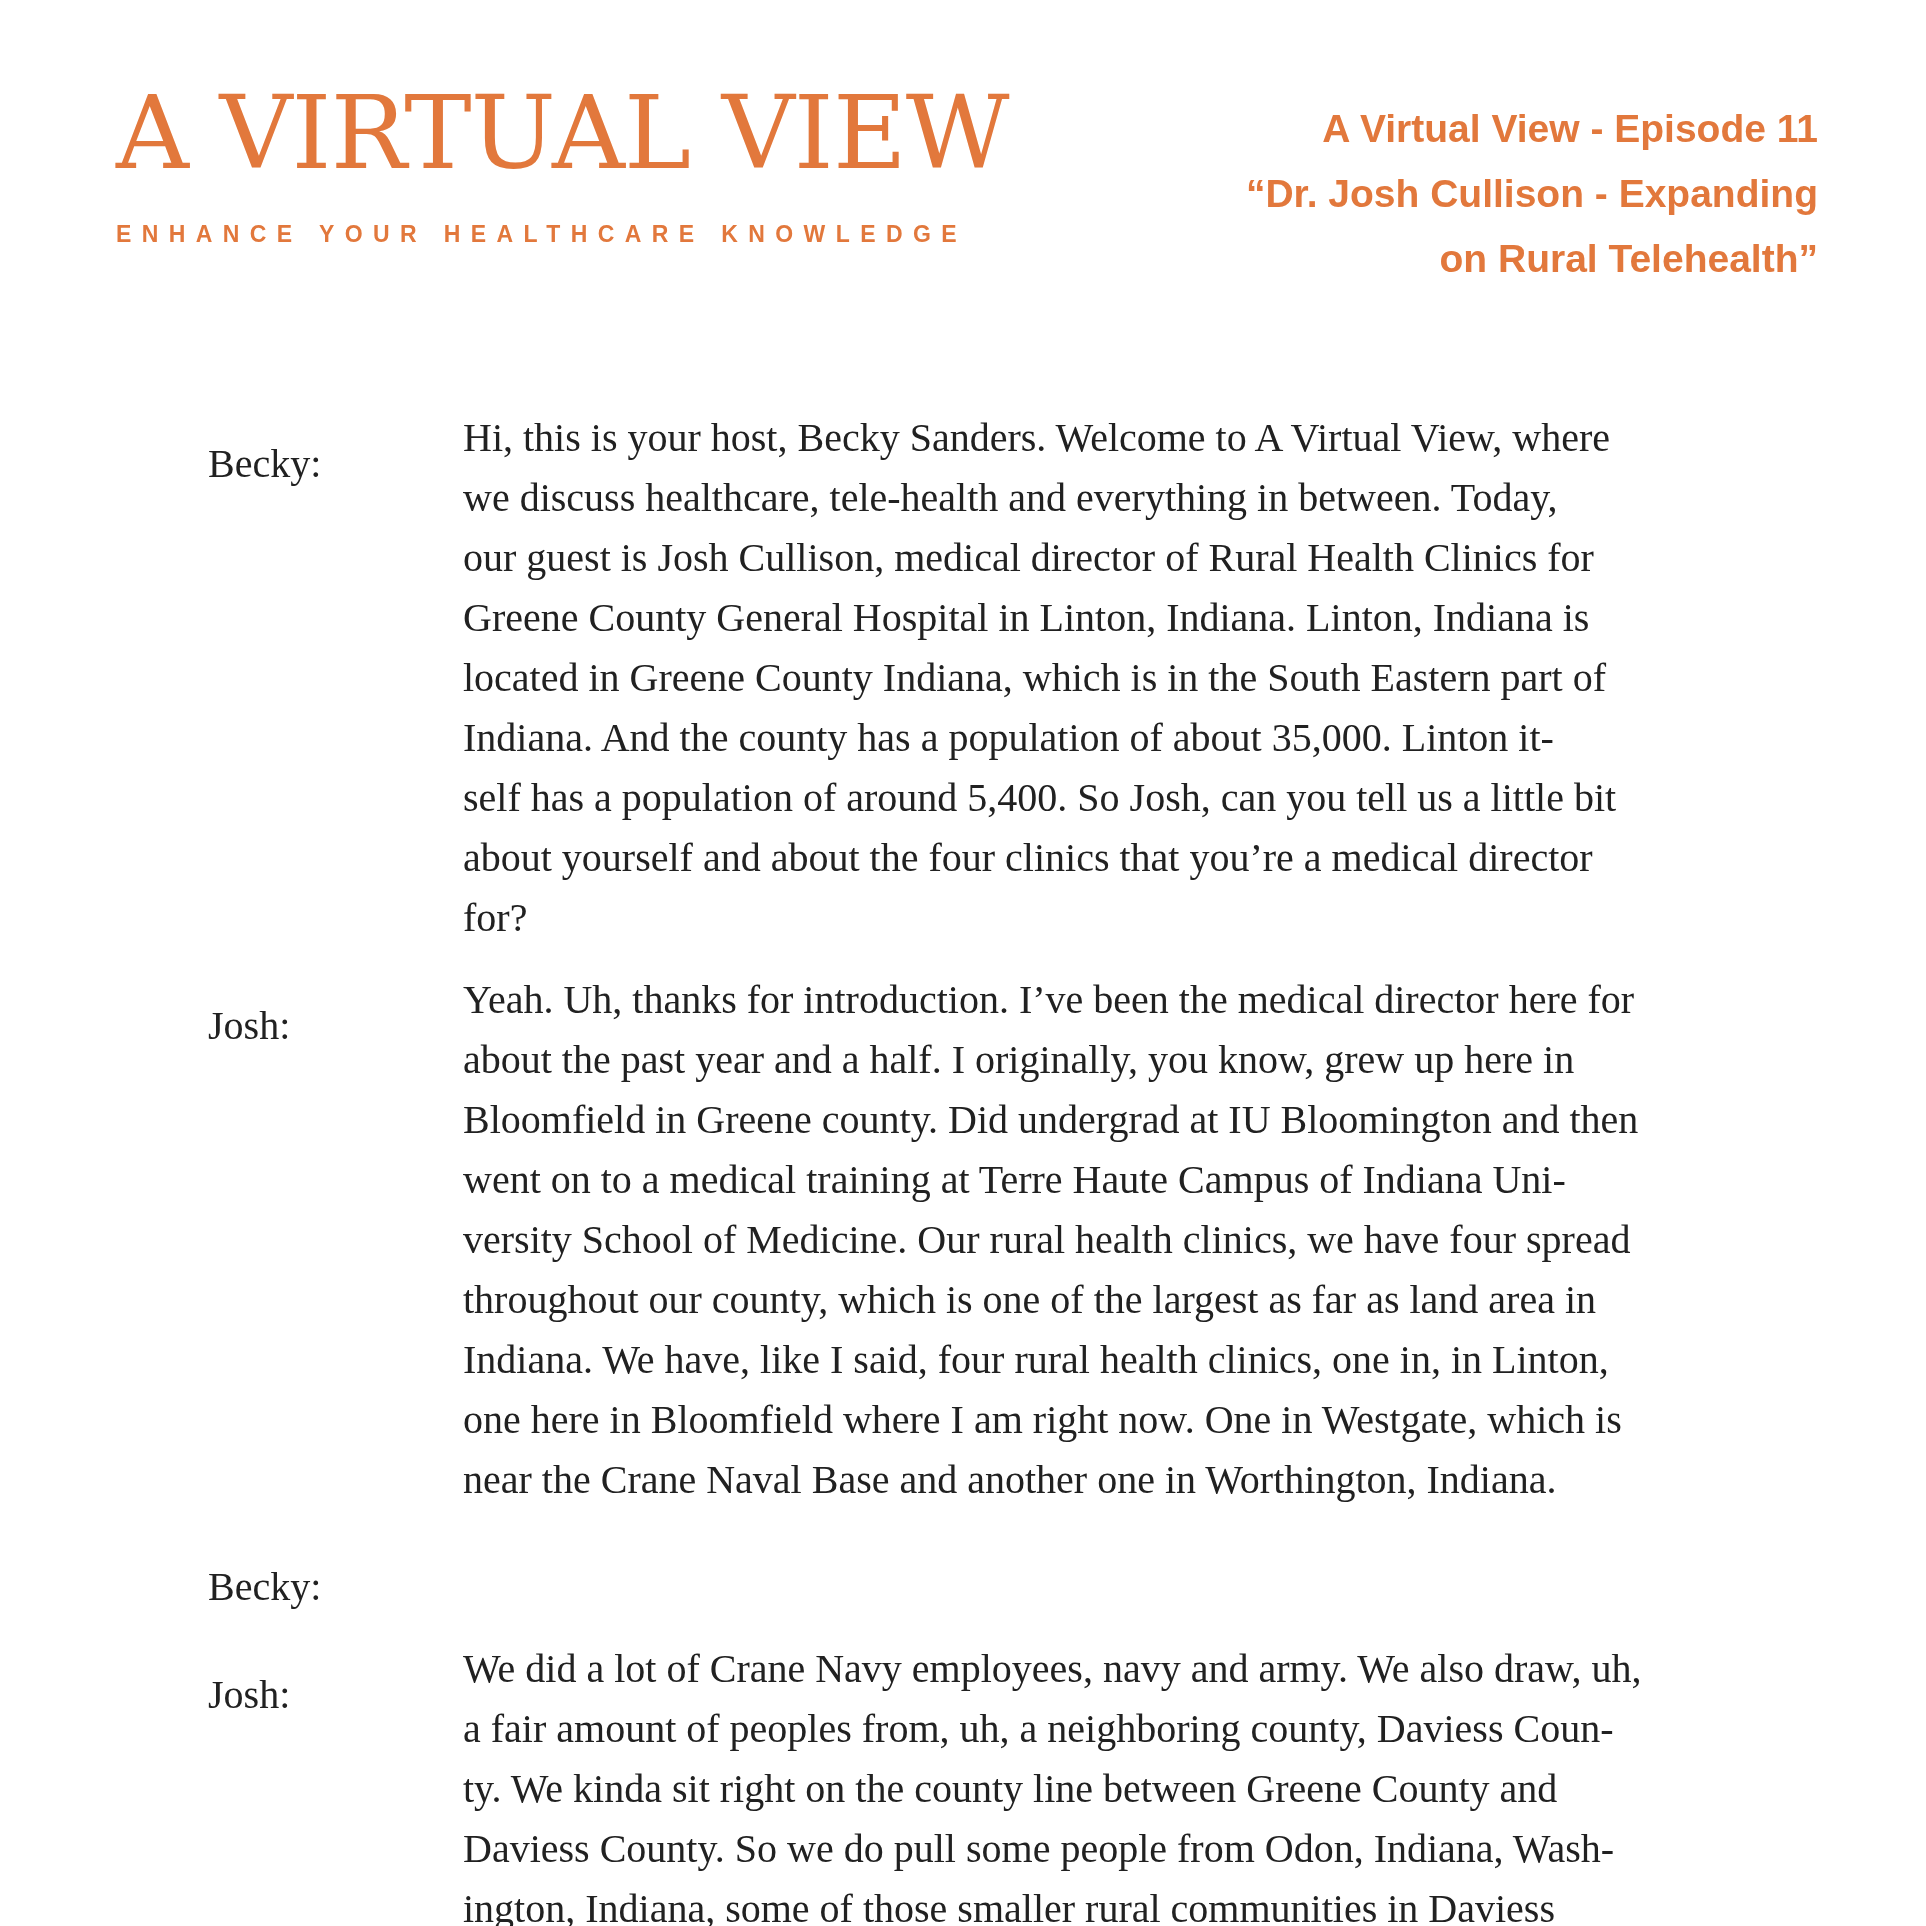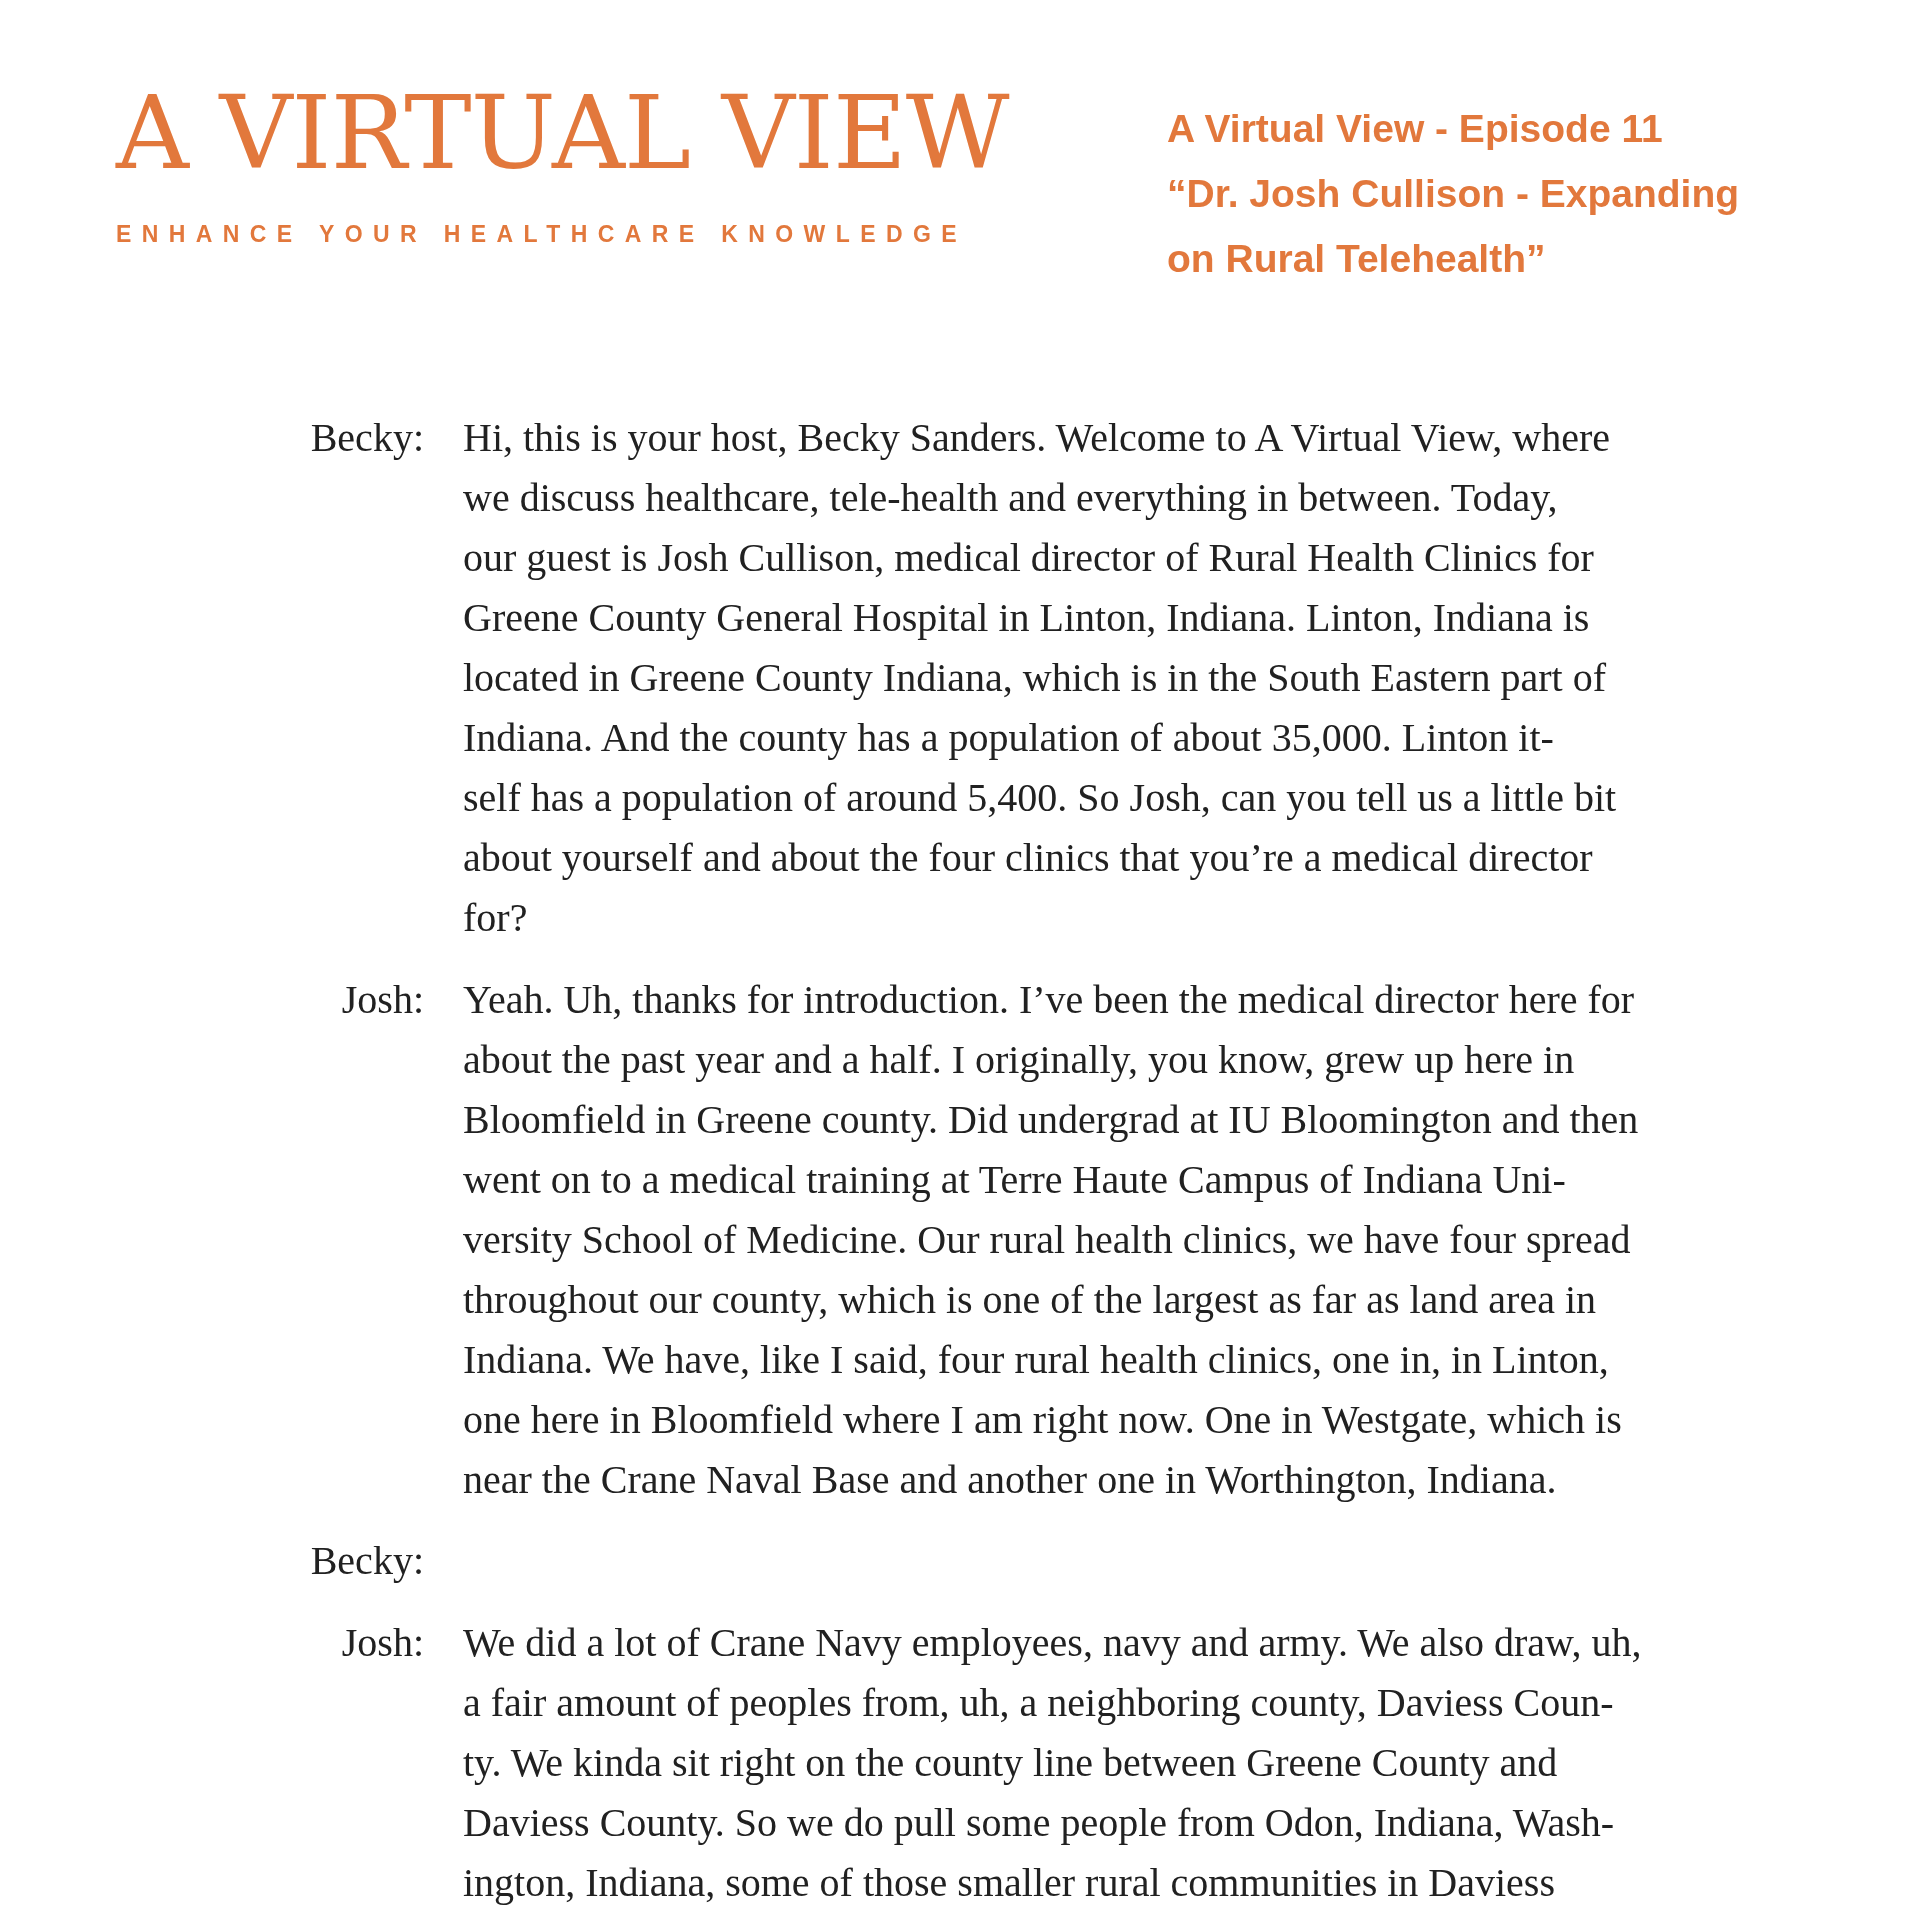--- a/index.html
+++ b/index.html
@@ -34,38 +34,39 @@
     margin-top:31px;
     font-family:"Liberation Sans",sans-serif;
     font-weight:bold;
     font-size:23px;
     letter-spacing:10.4px;
     color:var(--orange);
     white-space:nowrap;
   }
   .episode{
     position:absolute;left:1167px;top:96px;width:651px;
-    text-align:left;
+    text-align:right;
     font-family:"Liberation Sans",sans-serif;
     font-weight:bold;
     font-size:39px;
     line-height:65px;
     color:var(--orange);
     white-space:pre-line;
   }
   
   .transcript{
     position:absolute;left:208px;top:408px;width:1595px;
   }
   .row{display:flex;margin-bottom:21.6px;}
   .speaker{
     flex:none;width:216px;
-    text-align:right;
+    text-align:left;
     font-size:40px;line-height:60px;
     color:var(--text);
+    margin-top:26px;
   }
   .para{
     margin-left:39px;width:1341px;
     font-size:40px;line-height:60px;
     color:var(--text);
     white-space:pre-line;
   }
 </style>
 </head>
 <body>

